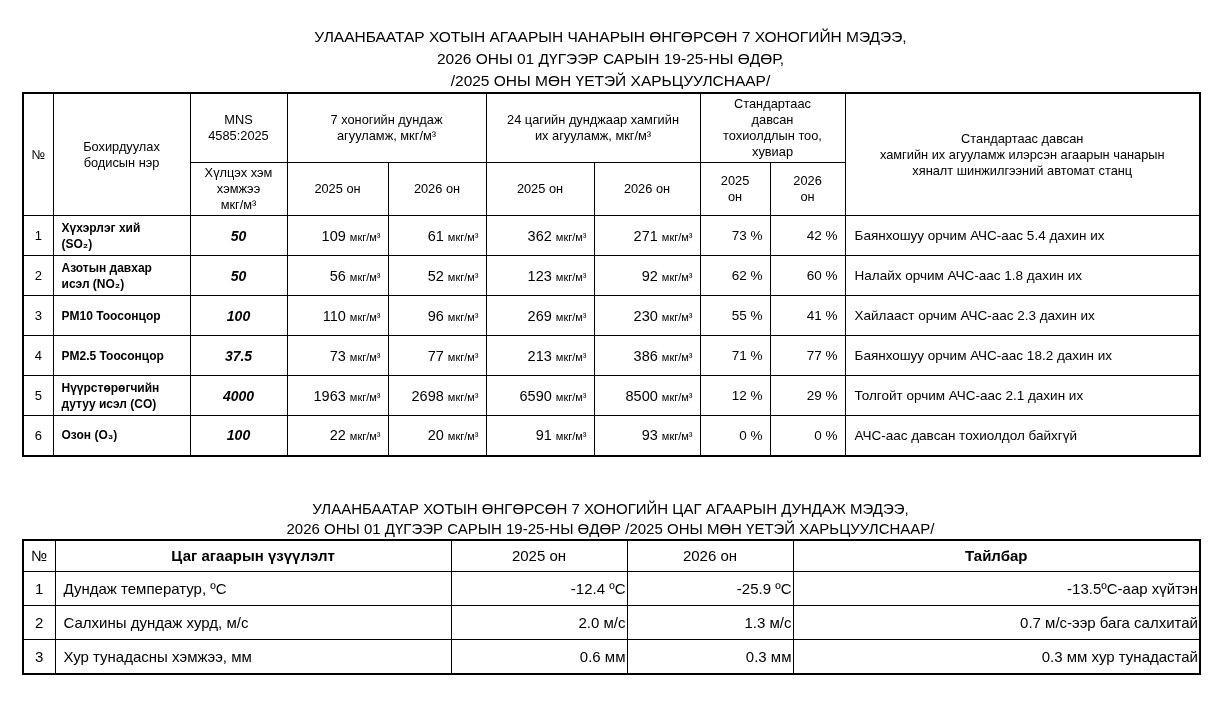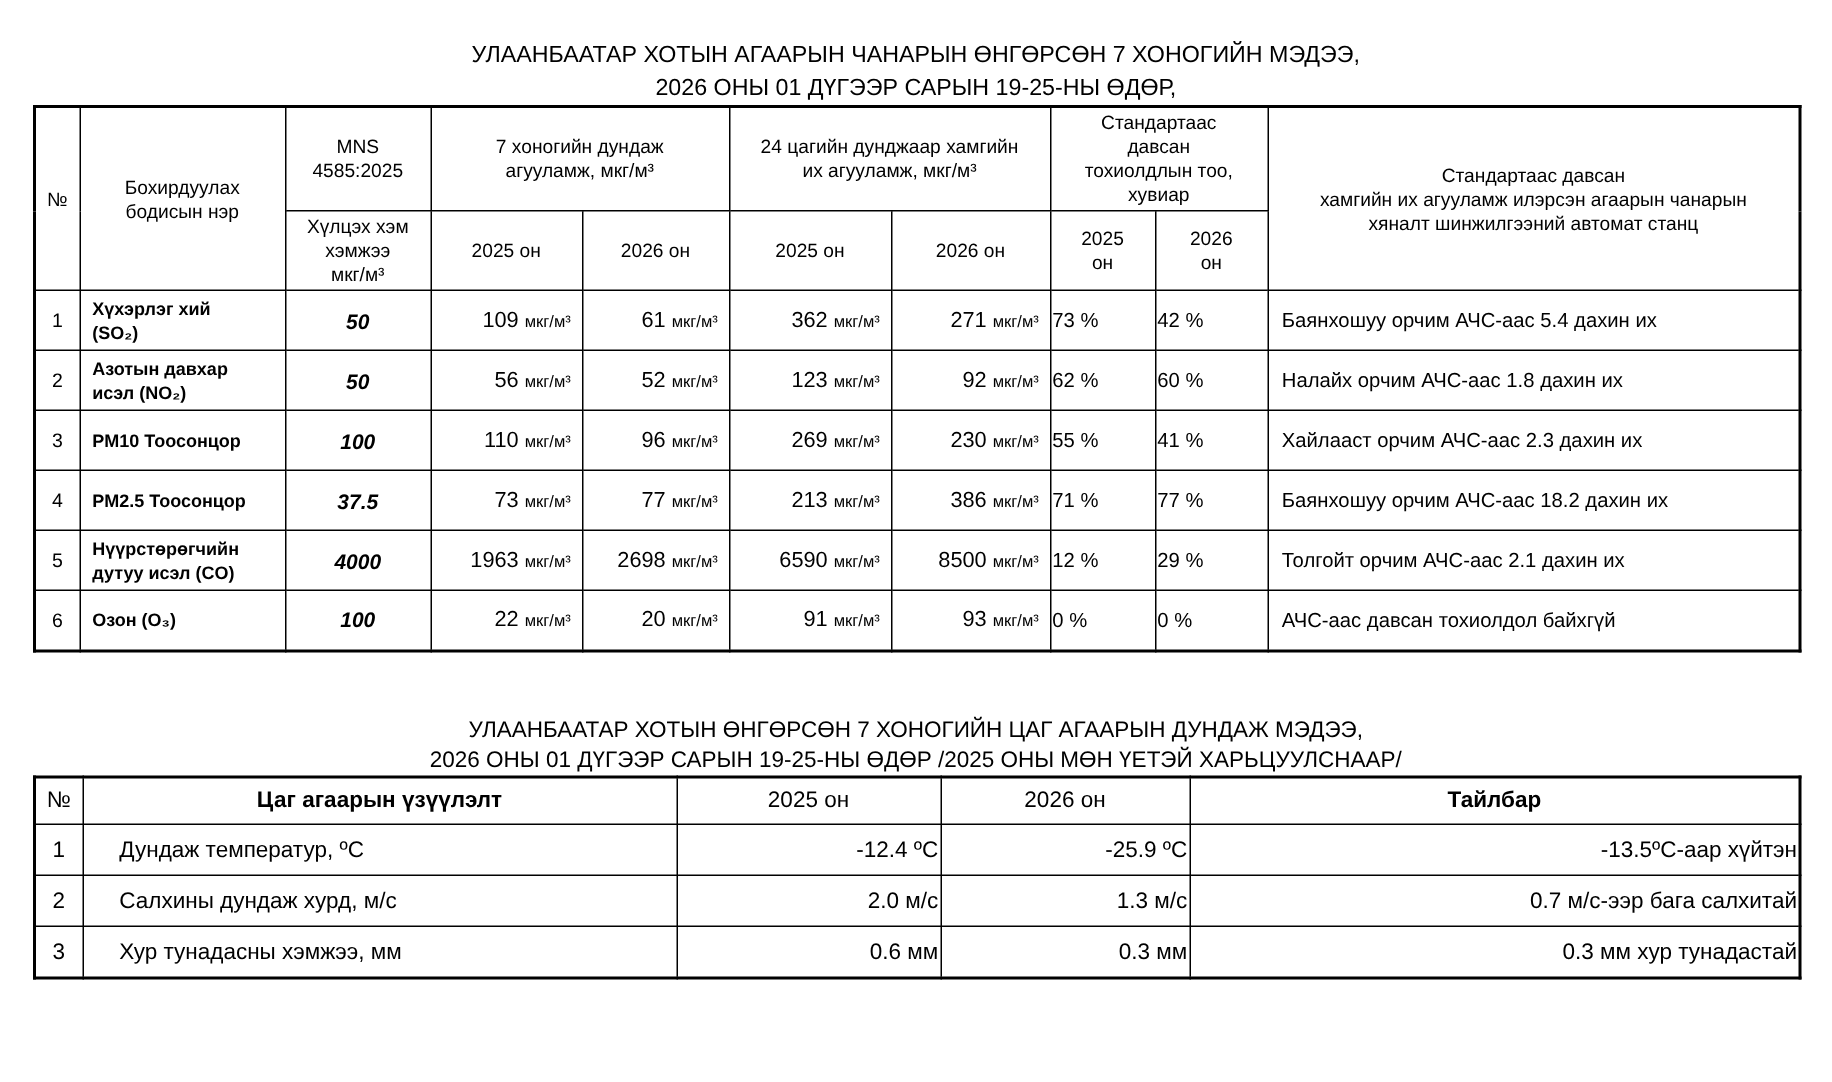--- a/index.html
+++ b/index.html
@@ -44,42 +44,43 @@
   .t1 .hrow-top { height: 68px; }
   .t1 .hrow-sub { height: 48px; }
   .t1 tbody tr  { height: 40px; }
 
   .t1 .c-num     { text-align: center; font-size: 13px; }
   .t1 .c-name    { font-weight: bold; font-size: 12px; line-height: 16px;
                    padding-left: 8px; white-space: pre-line; }
   .t1 .c-limit   { text-align: center; font-weight: bold; font-size: 14px; font-style: italic; }
   .t1 .c-val     { text-align: right; padding-right: 7px; font-size: 14.5px; }
   .t1 .c-val .unit { font-size: 11px; }
-  .t1 .c-pct     { padding-right: 7px; font-size: 13.5px; }
+  .t1 .c-pct     { text-align: right; padding-right: 7px; font-size: 13.5px; }
   .t1 .c-station { padding-left: 9px; font-size: 13.5px; }
 
   
   .t2 thead tr { height: 32px; }
   .t2 tbody tr { height: 34px; }
   .t2 th { font-size: 15px; text-align: center; }
   .t2 th.plain { font-weight: normal; }
   .t2 td { font-size: 15px; }
   .t2 .c-num    { text-align: center; }
-  .t2 .c-ind    { padding-left: 24px; }
+  .t2 .c-ind    { padding-left: 8px; }
   .t2 .c-center { text-align: right; }
   .t2 .c-note   { padding-left: 10px; text-align: right; }
 </style>
 </head>
 <body>
 
 <div class="page">
 
   <div class="title-block title-1">
     <div>УЛААНБААТАР ХОТЫН АГААРЫН ЧАНАРЫН ӨНГӨРСӨН 7 ХОНОГИЙН МЭДЭЭ,</div>
     <div>2026 ОНЫ 01 ДҮГЭЭР САРЫН 19-25-НЫ ӨДӨР,</div>
+    <div>/2025 ОНЫ МӨН ҮЕТЭЙ ХАРЬЦУУЛСНААР/</div>
   </div>
 
   <table class="report t1">
     <colgroup>
       <col style="width:30px">
         <col style="width:137px">
         <col style="width:97px">
       <col style="width:101px">
         <col style="width:98px">
         <col style="width:108px">

